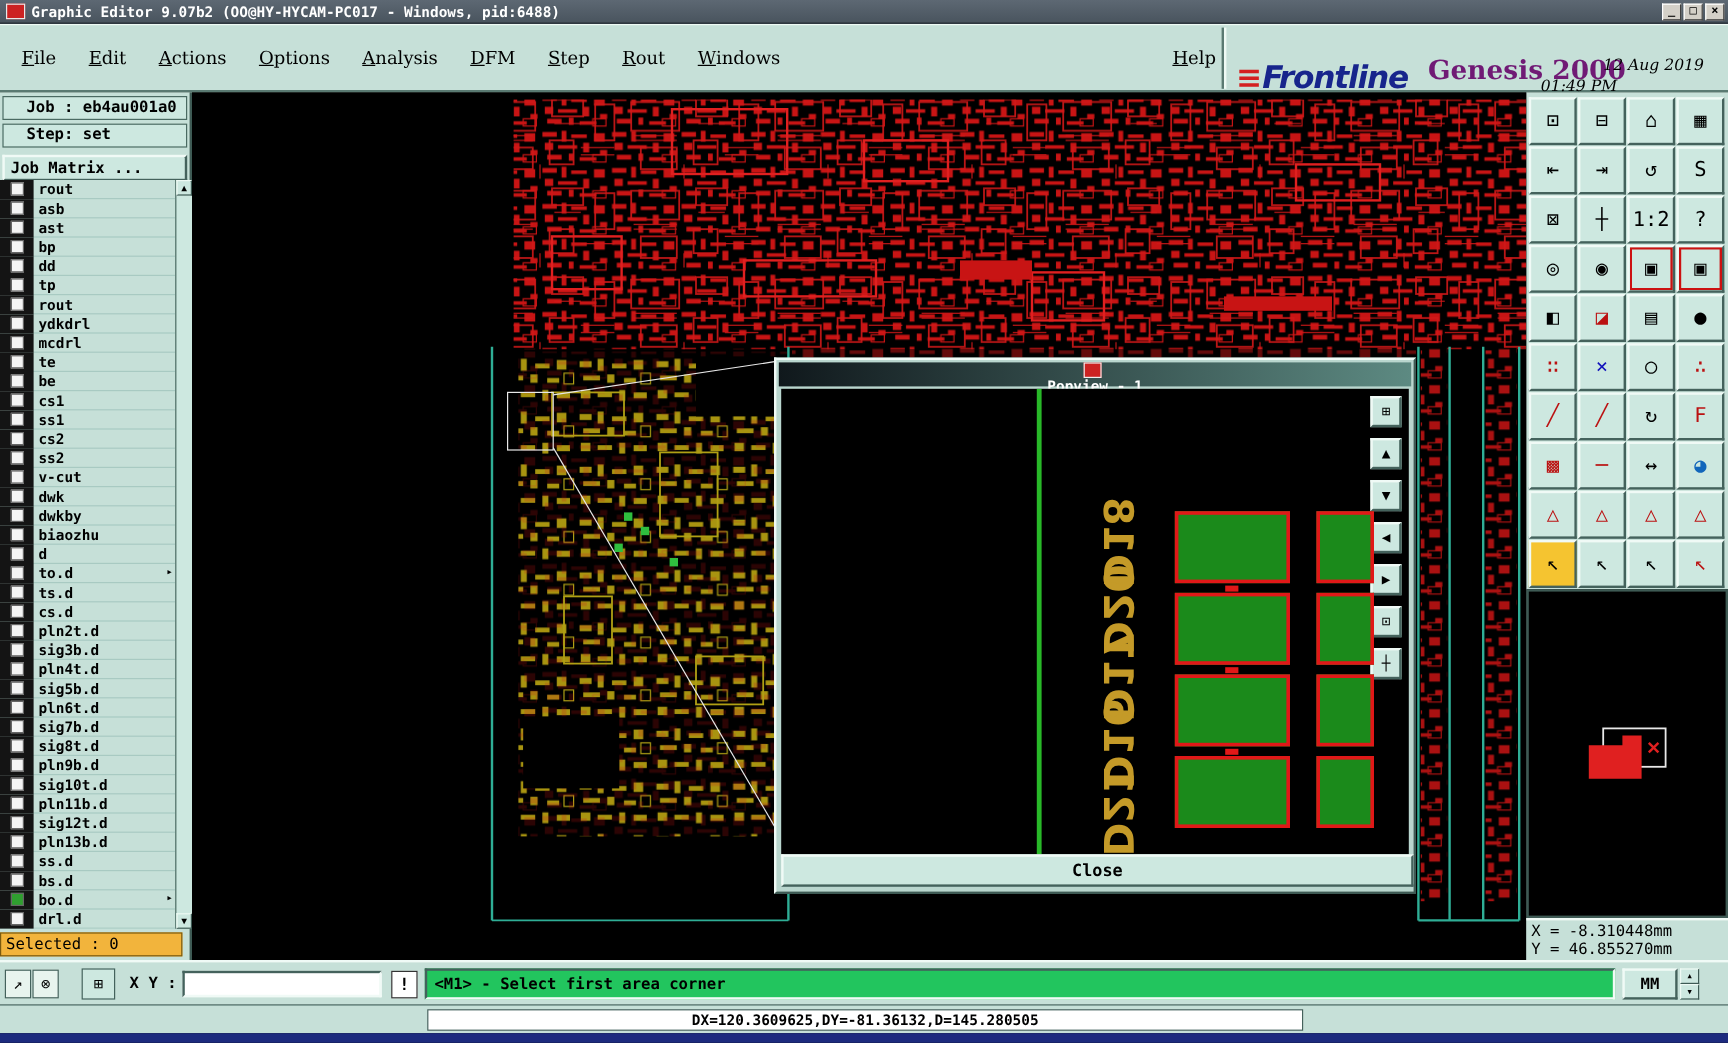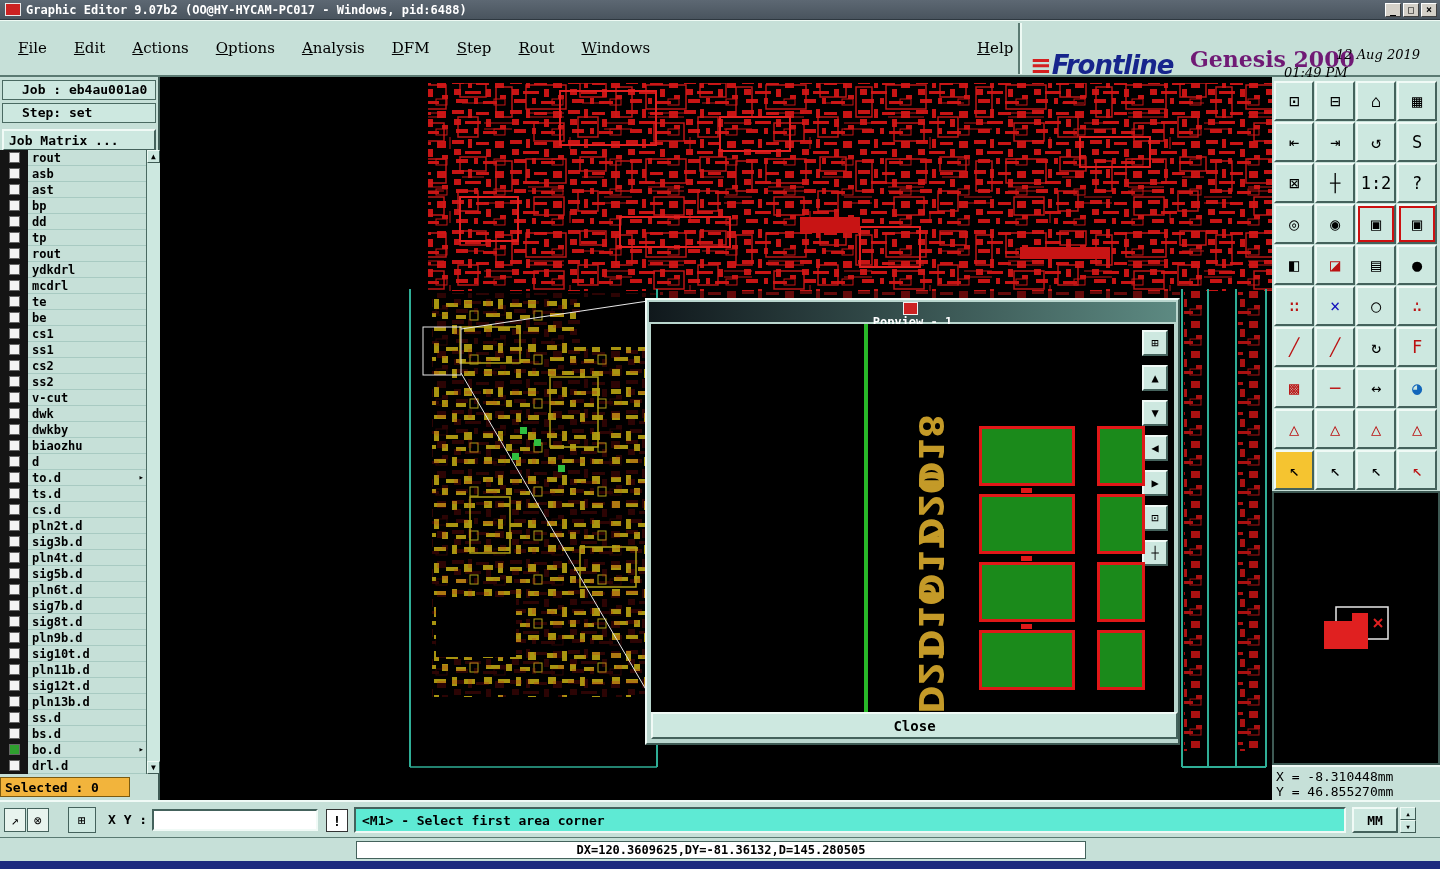--- a/index.html
+++ b/index.html
@@ -38,41 +38,41 @@
   .layer-list{position:absolute;left:0;top:73px;width:146px;height:624px;overflow:hidden;background:#c6e0d8;}
   .layer-row{height:16px;display:flex;align-items:center;border-bottom:1px solid #a8cac2;box-sizing:border-box;position:relative;}
   .cb-col{width:28px;height:16px;background:#141414;display:flex;align-items:center;justify-content:center;flex:none;}
   .cb{width:11px;height:11px;background:#f4f4f4;border:1px solid #666;box-sizing:border-box;}
   .cb.green{background:#2f9f2f;}
   .layer-label{font-size:12px;font-weight:bold;padding-left:4px;color:#000;white-space:nowrap;}
   .layer-marker{position:absolute;right:2px;top:2px;font-size:9px;color:#000;}
   .scrollbar{position:absolute;left:146px;top:73px;width:14px;height:624px;background:#cde8e0;border-left:1px solid #4a6a62;box-sizing:border-box;}
   .sb-btn{position:absolute;left:0;width:13px;height:13px;font-size:8px;display:flex;align-items:center;justify-content:center;background:#cde8e0;border:1px solid;border-color:#eefaf4 #3e5a54 #3e5a54 #eefaf4;box-sizing:border-box;}
   .sb-btn.up{top:0;} .sb-btn.down{bottom:0;}
-  .selected-bar{position:absolute;left:0;top:700px;width:130px;height:20px;background:#f2b43c;border:1px solid #7a5a10;box-sizing:border-box;font-size:13px;font-weight:bold;padding:2px 4px;color:#000;}
+  .selected-bar{position:absolute;left:0;top:700px;width:152px;height:20px;background:#f2b43c;border:1px solid #7a5a10;box-sizing:border-box;font-size:13px;font-weight:normal;padding:2px 4px;color:#000;}
 
   
   .canvas{position:absolute;left:160px;top:77px;width:1112px;height:723px;background:#000;overflow:hidden;}
 
   
   .rightbar{position:absolute;left:1272px;top:77px;width:168px;height:723px;background:#c6e0d8;}
   .tool-grid{position:absolute;left:2px;top:4px;width:164px;display:grid;grid-template-columns:repeat(4,40px);grid-auto-rows:40px;gap:1px;}
   .tool-btn{background:#cde8e0;display:flex;align-items:center;justify-content:center;position:relative;cursor:pointer;}
   .tool-btn.hl{box-shadow:inset 0 0 0 2px #cc1111;}
   .tool-glyph{font-family:"DejaVu Sans Mono","DejaVu Sans",monospace;font-size:17px;line-height:1;color:#000;}
   .right-black{position:absolute;left:0;top:414px;width:168px;height:274px;background:#000;border:2px solid #3e5a54;box-sizing:border-box;}
   .coords{position:absolute;left:0;top:688px;width:168px;height:35px;background:#c6e0d8;font-size:13px;font-weight:normal;padding:2px 4px;box-sizing:border-box;border-top:2px solid #f0faf6;color:#000;line-height:15px;white-space:nowrap;}
 
   
   .bottombar{position:absolute;left:0;top:800px;width:1440px;height:37px;background:#c6e0d8;border-top:2px solid #f0faf6;box-sizing:border-box;}
   .bb-small{position:absolute;background:#e8f4ee;border:1px solid #44625c;display:flex;align-items:center;justify-content:center;font-size:13px;box-sizing:border-box;color:#000;}
   .xy-label{position:absolute;left:108px;top:10px;font-size:13px;font-weight:bold;color:#000;}
   .xy-input{position:absolute;left:152px;top:7px;width:166px;height:22px;background:#fff;border:2px solid;border-color:#44625c #f0faf6 #f0faf6 #44625c;box-sizing:border-box;font-family:"DejaVu Sans Mono",monospace;font-size:13px;padding:0 4px;}
   .bang{position:absolute;left:326px;top:7px;width:22px;height:23px;background:#fff;border:1px solid #333;font-size:14px;font-weight:bold;display:flex;align-items:center;justify-content:center;box-sizing:border-box;}
-  .prompt-field{position:absolute;left:354px;top:5px;width:992px;height:26px;background:#5eead4;border:2px solid;border-color:#44625c #f0faf6 #f0faf6 #44625c;box-sizing:border-box;font-size:13px;font-weight:bold;padding:4px 6px;white-space:nowrap;color:#000;}
+  .prompt-field{position:absolute;left:354px;top:5px;width:992px;height:26px;background:#22c55e;border:2px solid;border-color:#44625c #f0faf6 #f0faf6 #44625c;box-sizing:border-box;font-size:13px;font-weight:bold;padding:4px 6px;white-space:nowrap;color:#000;}
   .mm-btn{position:absolute;left:1352px;top:5px;width:46px;height:26px;background:#cde8e0;font-size:13px;font-weight:bold;display:flex;align-items:center;justify-content:center;color:#000;}
   .mm-spin{position:absolute;left:1400px;top:5px;width:16px;height:26px;display:flex;flex-direction:column;}
   .mm-spin span{flex:1;background:#cde8e0;border:1px solid;border-color:#eefaf4 #3e5a54 #3e5a54 #eefaf4;font-size:6px;display:flex;align-items:center;justify-content:center;box-sizing:border-box;}
   .statusbar{position:absolute;left:0;top:837px;width:1440px;height:24px;background:#c6e0d8;border-top:1px solid #5a7a72;box-sizing:border-box;padding-left:44px;}
   .status-field{position:absolute;left:356px;top:3px;width:730px;height:18px;background:#fff;border:1px solid #44625c;font-size:12px;font-weight:bold;text-align:center;line-height:16px;box-sizing:border-box;color:#000;}
   .navy{position:absolute;left:0;top:861px;width:1440px;height:8px;background:#1d2b7e;}
 
   
   .popview{position:absolute;left:645px;top:298px;width:535px;height:447px;background:#b9d6ce;border:2px solid;border-color:#f0faf6 #3e5a54 #3e5a54 #f0faf6;box-sizing:border-box;z-index:5;}
   .pv-title{position:absolute;left:2px;top:2px;right:2px;height:20px;background:linear-gradient(90deg,#10181c,#5d8a82);display:flex;align-items:center;padding:0 3px;color:#fff;font-size:12px;font-weight:bold;flex-direction:column;}

